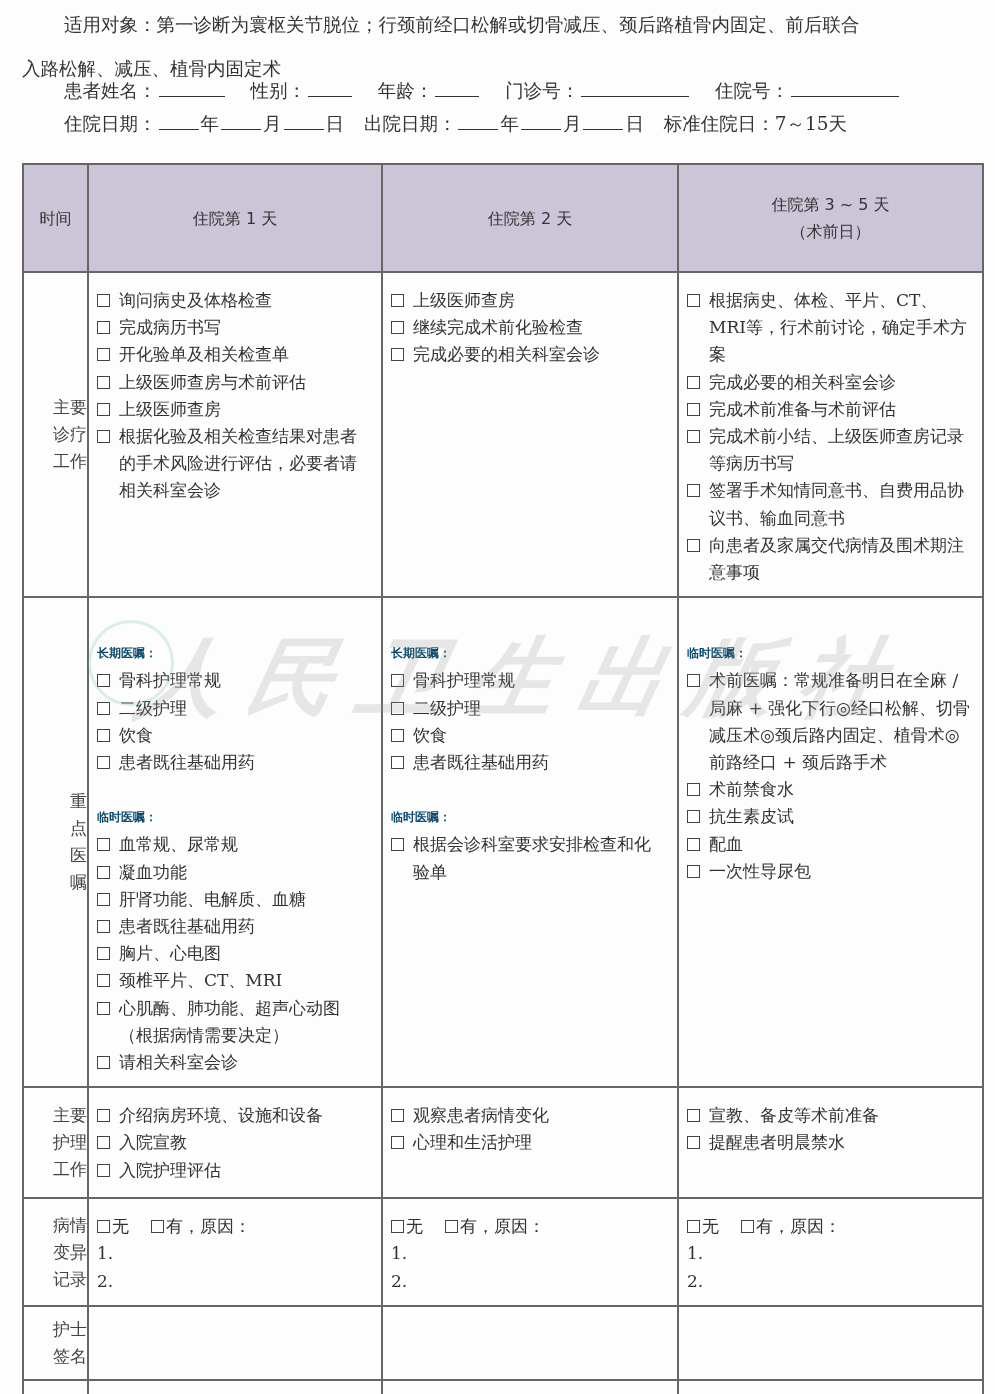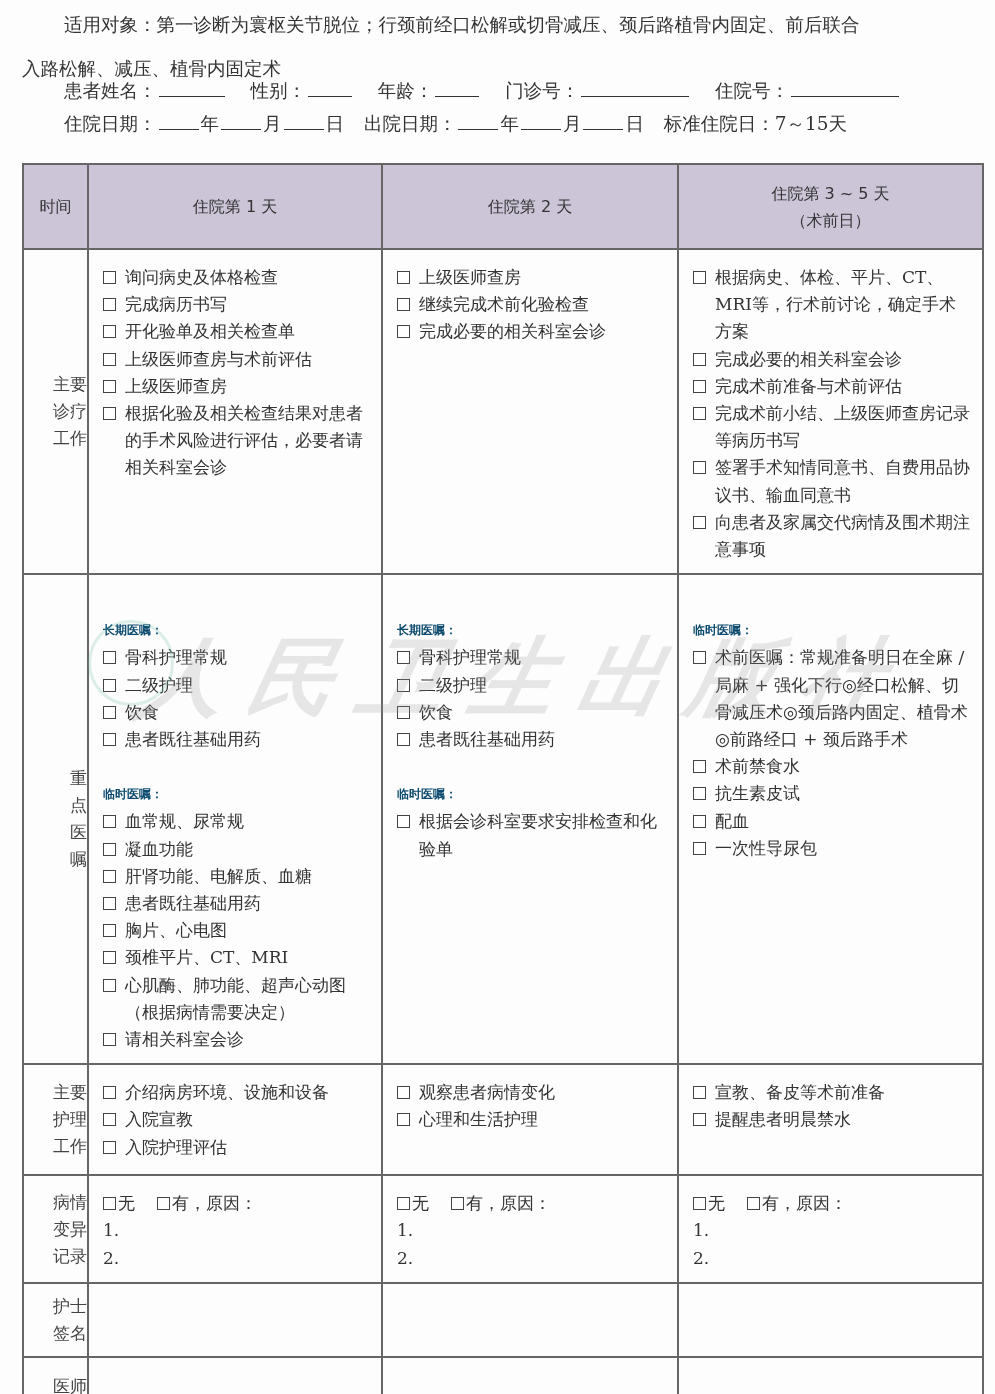--- a/index.html
+++ b/index.html
@@ -20,21 +20,21 @@
     border: 2px solid #666; vertical-align: top; padding: 0;
   }
   .tbl th {
     background: #ccc5d8; font-family: "DejaVu Sans", "Liberation Sans", sans-serif;
     font-weight: normal; font-size: 16px; color: #333; vertical-align: middle; text-align: center;
     line-height: 27px;
   }
   .tbl td.label {
     text-align: right; vertical-align: middle; font-size: 17px; line-height: 27px; color: #444;
   }
-  .cell { padding: 14px 10px 10px 14px; font-size: 17px; line-height: 27.2px; }
+  .cell { padding: 14px 10px 10px 8px; font-size: 17px; line-height: 27.2px; }
   .item { display: flex; }
   .box {
     flex: 0 0 auto; width: 13px; height: 13px; border: 1px solid #444; margin: 7px 9px 0 0;
     box-sizing: border-box; background: #fff;
   }
   .item-text { flex: 1; }
   .sec-title { font-family: "DejaVu Sans", "Liberation Sans", sans-serif; font-size: 12px; font-weight: bold; color: #0c4a6e; margin-top: 28px; }
   .inline-box { display: inline-block; width: 13px; height: 13px; border: 1px solid #444; box-sizing: border-box; vertical-align: -1px; margin-right: 2px; }
   .watermark {
     position: absolute; left: 140px; top: 620px; font-size: 86px; color: rgba(150,150,150,0.22);
@@ -67,21 +67,21 @@
 </div>
 
 <table class="tbl">
   <colgroup>
       <col style="width:65px">
       <col style="width:294px">
       <col style="width:296px">
       <col style="width:305px">
     </colgroup>
   <tbody>
-      <tr style="height:85px">
+      <tr style="height:108px">
     <th>时间</th>
     <th>住院第 1 天</th>
     <th>住院第 2 天</th>
     <th>
           <div>住院第 3 ~ 5 天</div>
           <div>（术前日）</div>
         </th>
   </tr>
   <tr style="height:302px">
     <td class="label">

